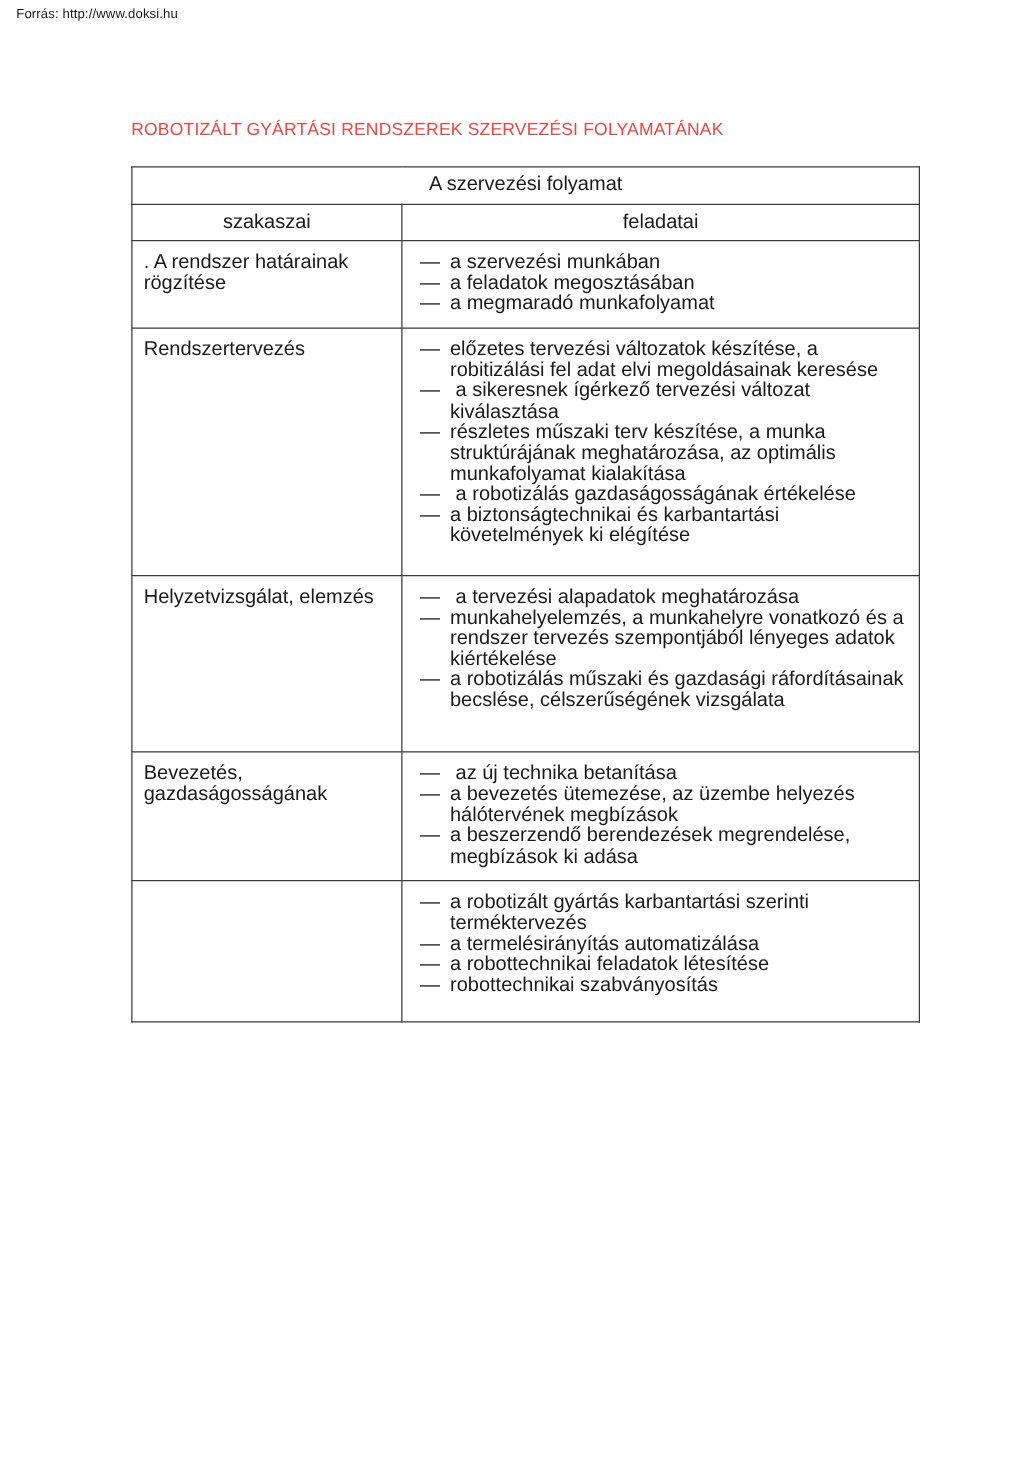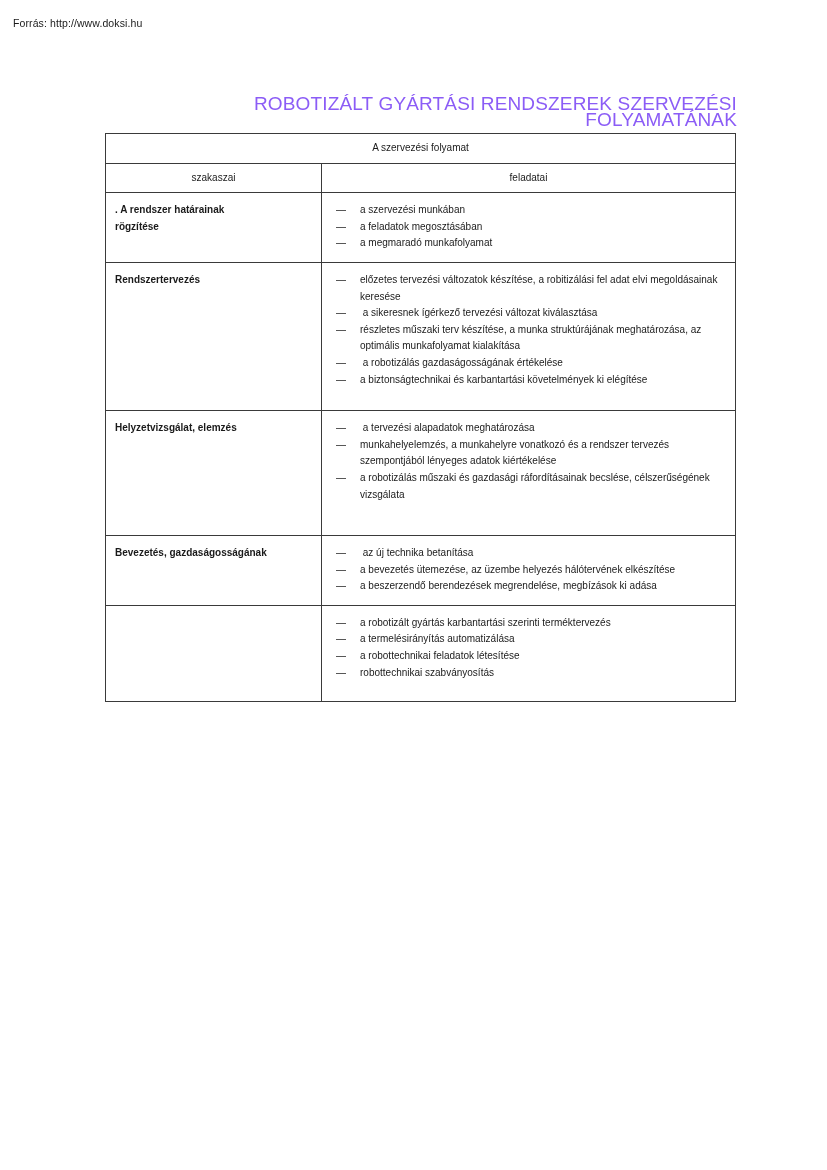--- a/index.html
+++ b/index.html
@@ -12,79 +12,79 @@
     height: 1170px;
     position: relative;
     font-family: "Liberation Sans", sans-serif;
     color: #000000;
     overflow: hidden;
   }
 
   .source-line {
     position: absolute;
     left: 13px;
-    top: 16px;
+    top: 4px;
     font-size: 10.5px;
     line-height: 14px;
     color: #1a1a1a;
     letter-spacing: 0.1px;
   }
 
   .doc-title {
     position: absolute;
     left: 105px;
     top: 96px;
     width: 632px;
-    text-align: right;
-    font-size: 19px;
+    text-align: left;
+    font-size: 14px;
     line-height: 15.5px;
     letter-spacing: 0.15px;
-    color: #8b5cf6;
+    color: #ef4444;
   }
 
   .table-wrap {
     position: absolute;
     left: 105px;
     top: 133px;
     width: 630px;
   }
 
   table.org-table {
     border-collapse: collapse;
     width: 630px;
     table-layout: fixed;
   }
 
   table.org-table td,
   table.org-table th {
     border: 1px solid #3a3a3a;
     vertical-align: top;
     font-weight: normal;
-    font-size: 10px;
+    font-size: 16px;
     line-height: 16.6px;
     color: #1a1a1a;
   }
 
   .col-left  { width: 216px; }
   .col-right { width: 414px; }
 
   .hdr-span {
     text-align: center;
     padding: 6px 4px 6px 4px;
     height: 15px;
   }
   .hdr-sub {
     padding: 6px 4px 6px 4px;
     height: 15px;
   }
 
   .phase-cell {
     padding: 9px 6px 10px 9px;
   }
-  .phase-cell .ln { display: block; font-weight: bold; }
+  .phase-cell .ln { display: block; }
 
   .tasks-cell {
     padding: 9px 8px 10px 0px;
   }
 
   ul.task-list {
     list-style: none;
     margin: 0;
     padding: 0;
   }
@@ -167,21 +167,21 @@
             </ul>
           </td>
         </tr>
         <tr>
           <td class="phase-cell">
             <span class="ln">Bevezetés, gazdaságosságának</span>
           </td>
           <td class="tasks-cell">
             <ul class="task-list">
               <li><span class="dash">—</span><span> az új technika betanítása</span></li>
-              <li><span class="dash">—</span><span>a bevezetés ütemezése, az üzembe helyezés hálótervének elkészítése</span></li>
+              <li><span class="dash">—</span><span>a bevezetés ütemezése, az üzembe helyezés hálótervének megbízások</span></li>
               <li><span class="dash">—</span><span>a beszerzendő berendezések megrendelése, megbízások ki adása</span></li>
             </ul>
           </td>
         </tr>
         <tr>
           <td class="phase-cell" style="border-top: none;"></td>
           <td class="tasks-cell" style="padding-bottom: 20px;">
             <ul class="task-list">
               <li><span class="dash">—</span><span>a robotizált gyártás karbantartási szerinti terméktervezés</span></li>
               <li><span class="dash">—</span><span>a termelésirányítás automatizálása</span></li>

